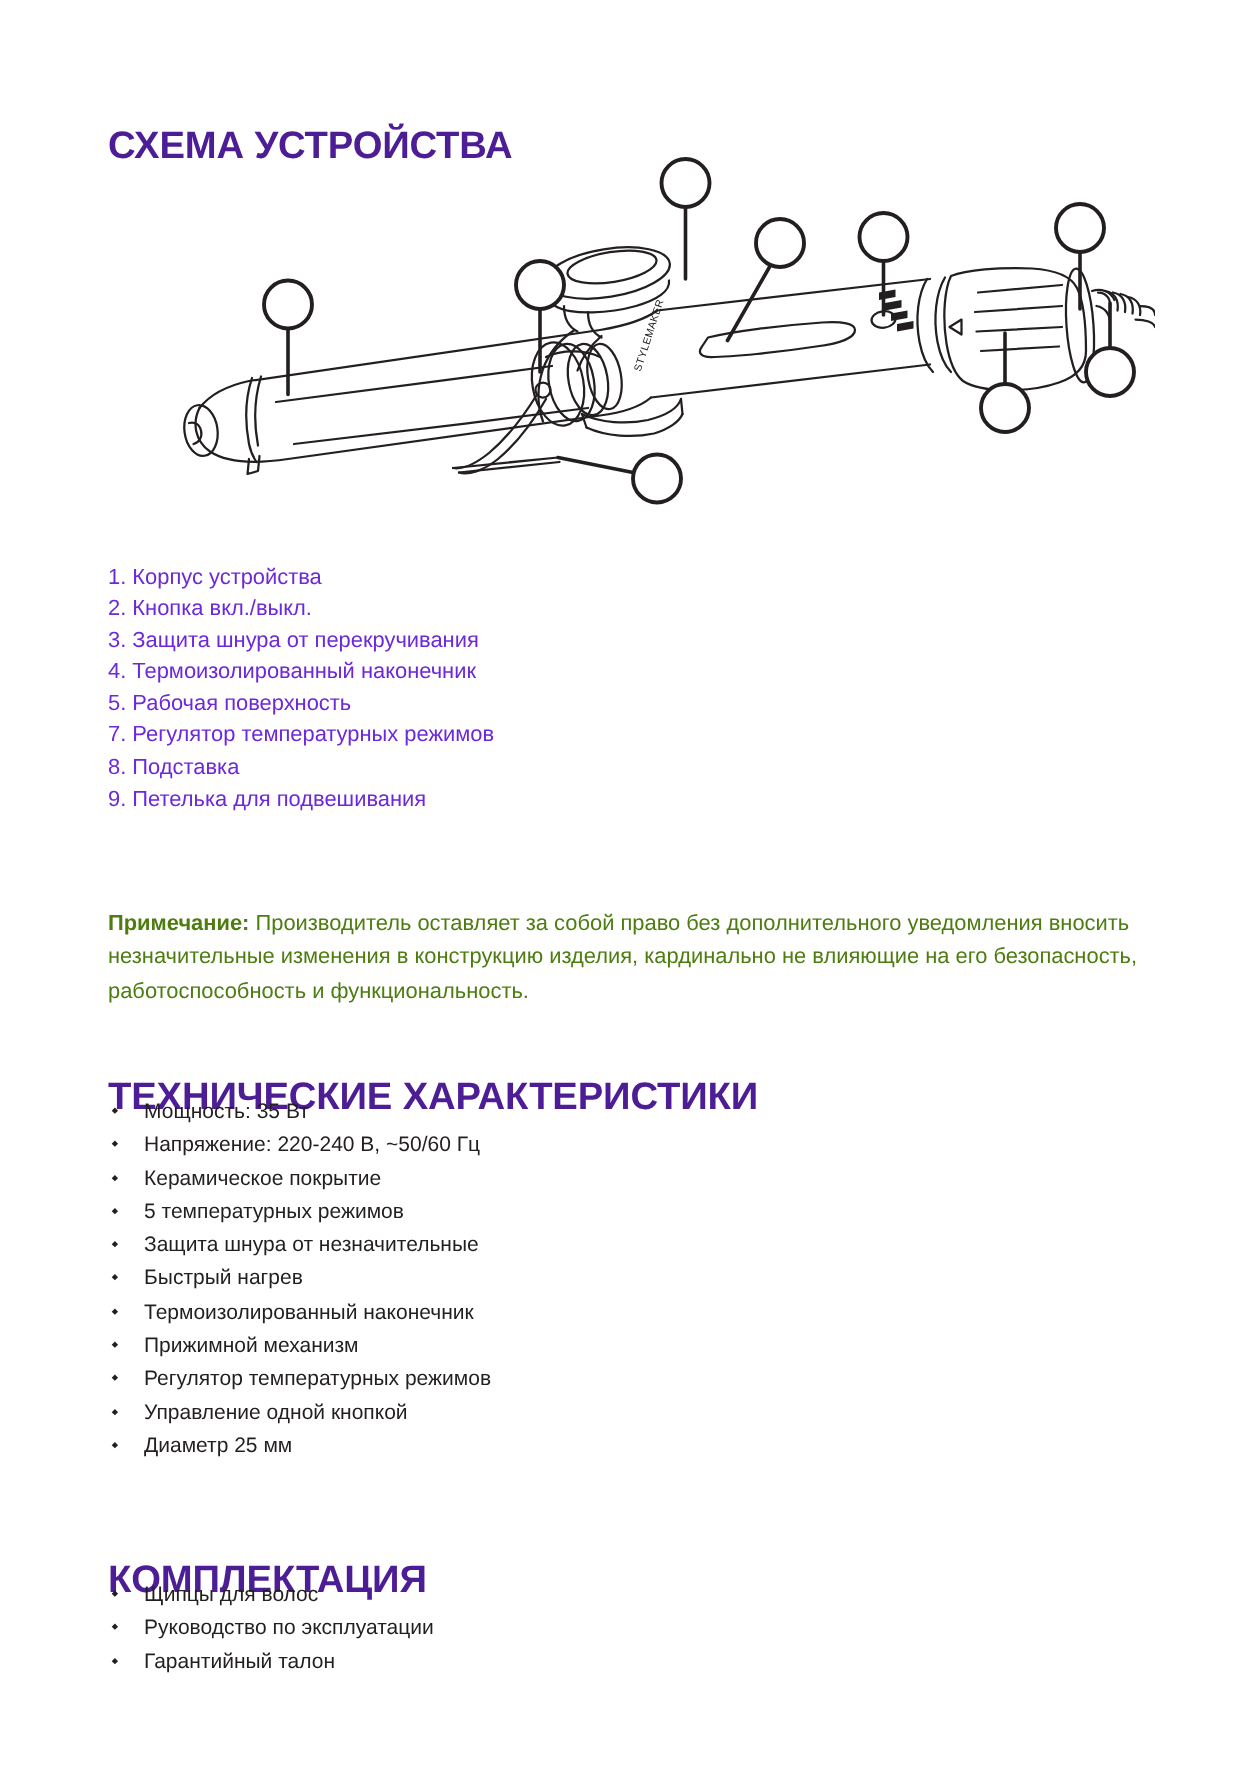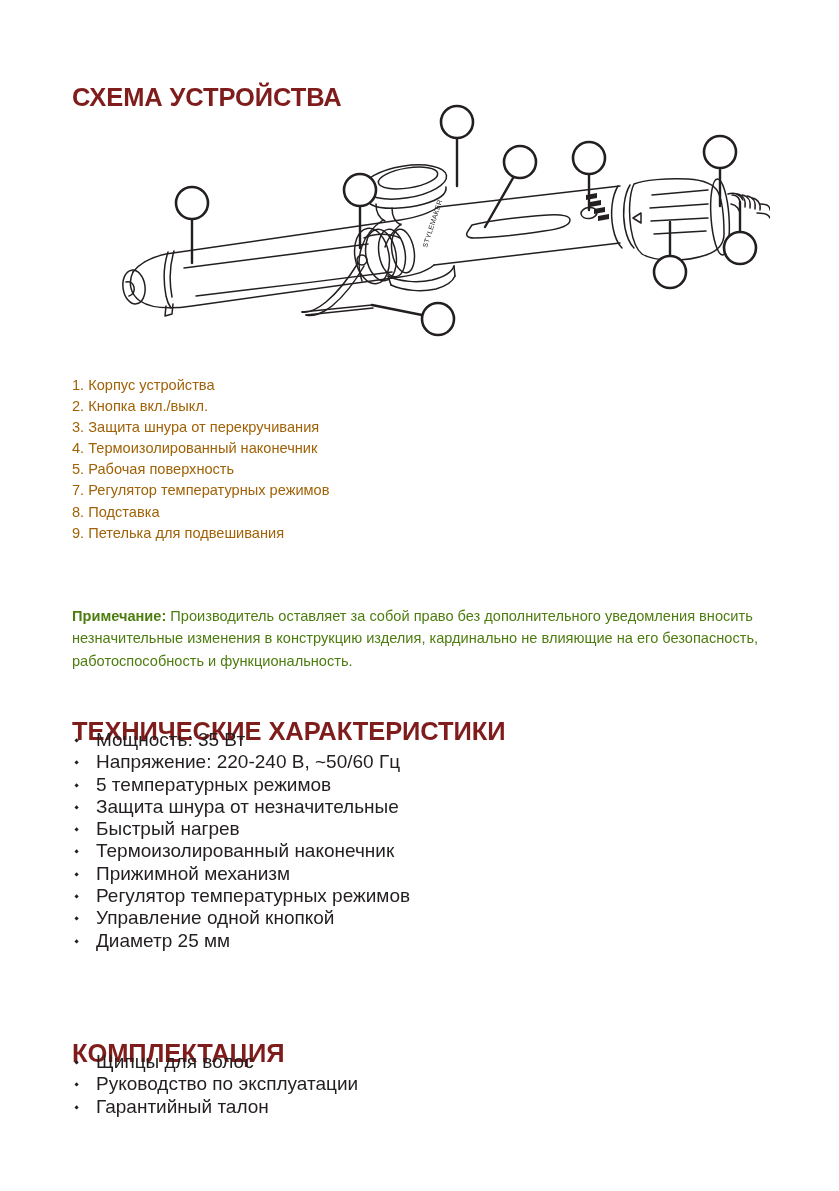--- a/index.html
+++ b/index.html
@@ -25,21 +25,21 @@
     height: 1191px;
   }
 
   
   .h1 {
     position: absolute;
     left: 72px;
     font-weight: 700;
     font-size: 25.5px;
     letter-spacing: -0.1px;
-    color: #7f1d1d;
+    color: #4c1d95;
     white-space: nowrap;
   }
   #title-scheme   { top: 66px; }
   #title-specs    { top: 700px; }
   #title-package  { top: 1022px; }
 
   
   .diagram-wrap {
     position: absolute;
     left: 100px;
@@ -52,21 +52,21 @@
   
   .num-list {
     position: absolute;
     left: 72px;
     top: 375px;
     width: 480px;
   }
   .num-item {
     font-size: 14.6px;
     line-height: 21.1px;
-    color: #a16207;
+    color: #6d28d9;
     white-space: nowrap;
   }
 
   
   .note {
     position: absolute;
     left: 72px;
     top: 590px;
     width: 700px;
     font-size: 14.6px;
@@ -79,21 +79,21 @@
   .bullets {
     position: absolute;
     left: 72px;
     width: 520px;
   }
   #specs-list   { top: 729px; }
   #package-list { top: 1051px; }
 
   .bullet-row {
     position: relative;
-    font-size: 19px;
+    font-size: 14px;
     line-height: 22.3px;
     color: #231f20;
     padding-left: 24px;
     white-space: nowrap;
   }
   .bullet-row::before {
     content: "";
     position: absolute;
     left: 3px;
     top: 10px;
@@ -269,20 +269,21 @@
 
   <p class="note">
     <b>Примечание:</b><span> Производитель оставляет за собой право без дополнительного уведомления вносить незначительные изменения в конструкцию изделия, кардинально не влияющие на его безопасность, работоспособность и функциональность.</span>
   </p>
 
   <h1 class="h1" id="title-specs">ТЕХНИЧЕСКИЕ ХАРАКТЕРИСТИКИ</h1>
 
   <div class="bullets" id="specs-list">
       <div class="bullet-row">Мощность: 35 Вт</div>
       <div class="bullet-row">Напряжение: 220-240 В, ~50/60 Гц</div>
+      <div class="bullet-row">Керамическое покрытие</div>
       <div class="bullet-row">5 температурных режимов</div>
       <div class="bullet-row">Защита шнура от незначительные</div>
       <div class="bullet-row">Быстрый нагрев</div>
       <div class="bullet-row">Термоизолированный наконечник</div>
       <div class="bullet-row">Прижимной механизм</div>
       <div class="bullet-row">Регулятор температурных режимов</div>
       <div class="bullet-row">Управление одной кнопкой</div>
       <div class="bullet-row">Диаметр 25 мм</div>
     </div>
 

